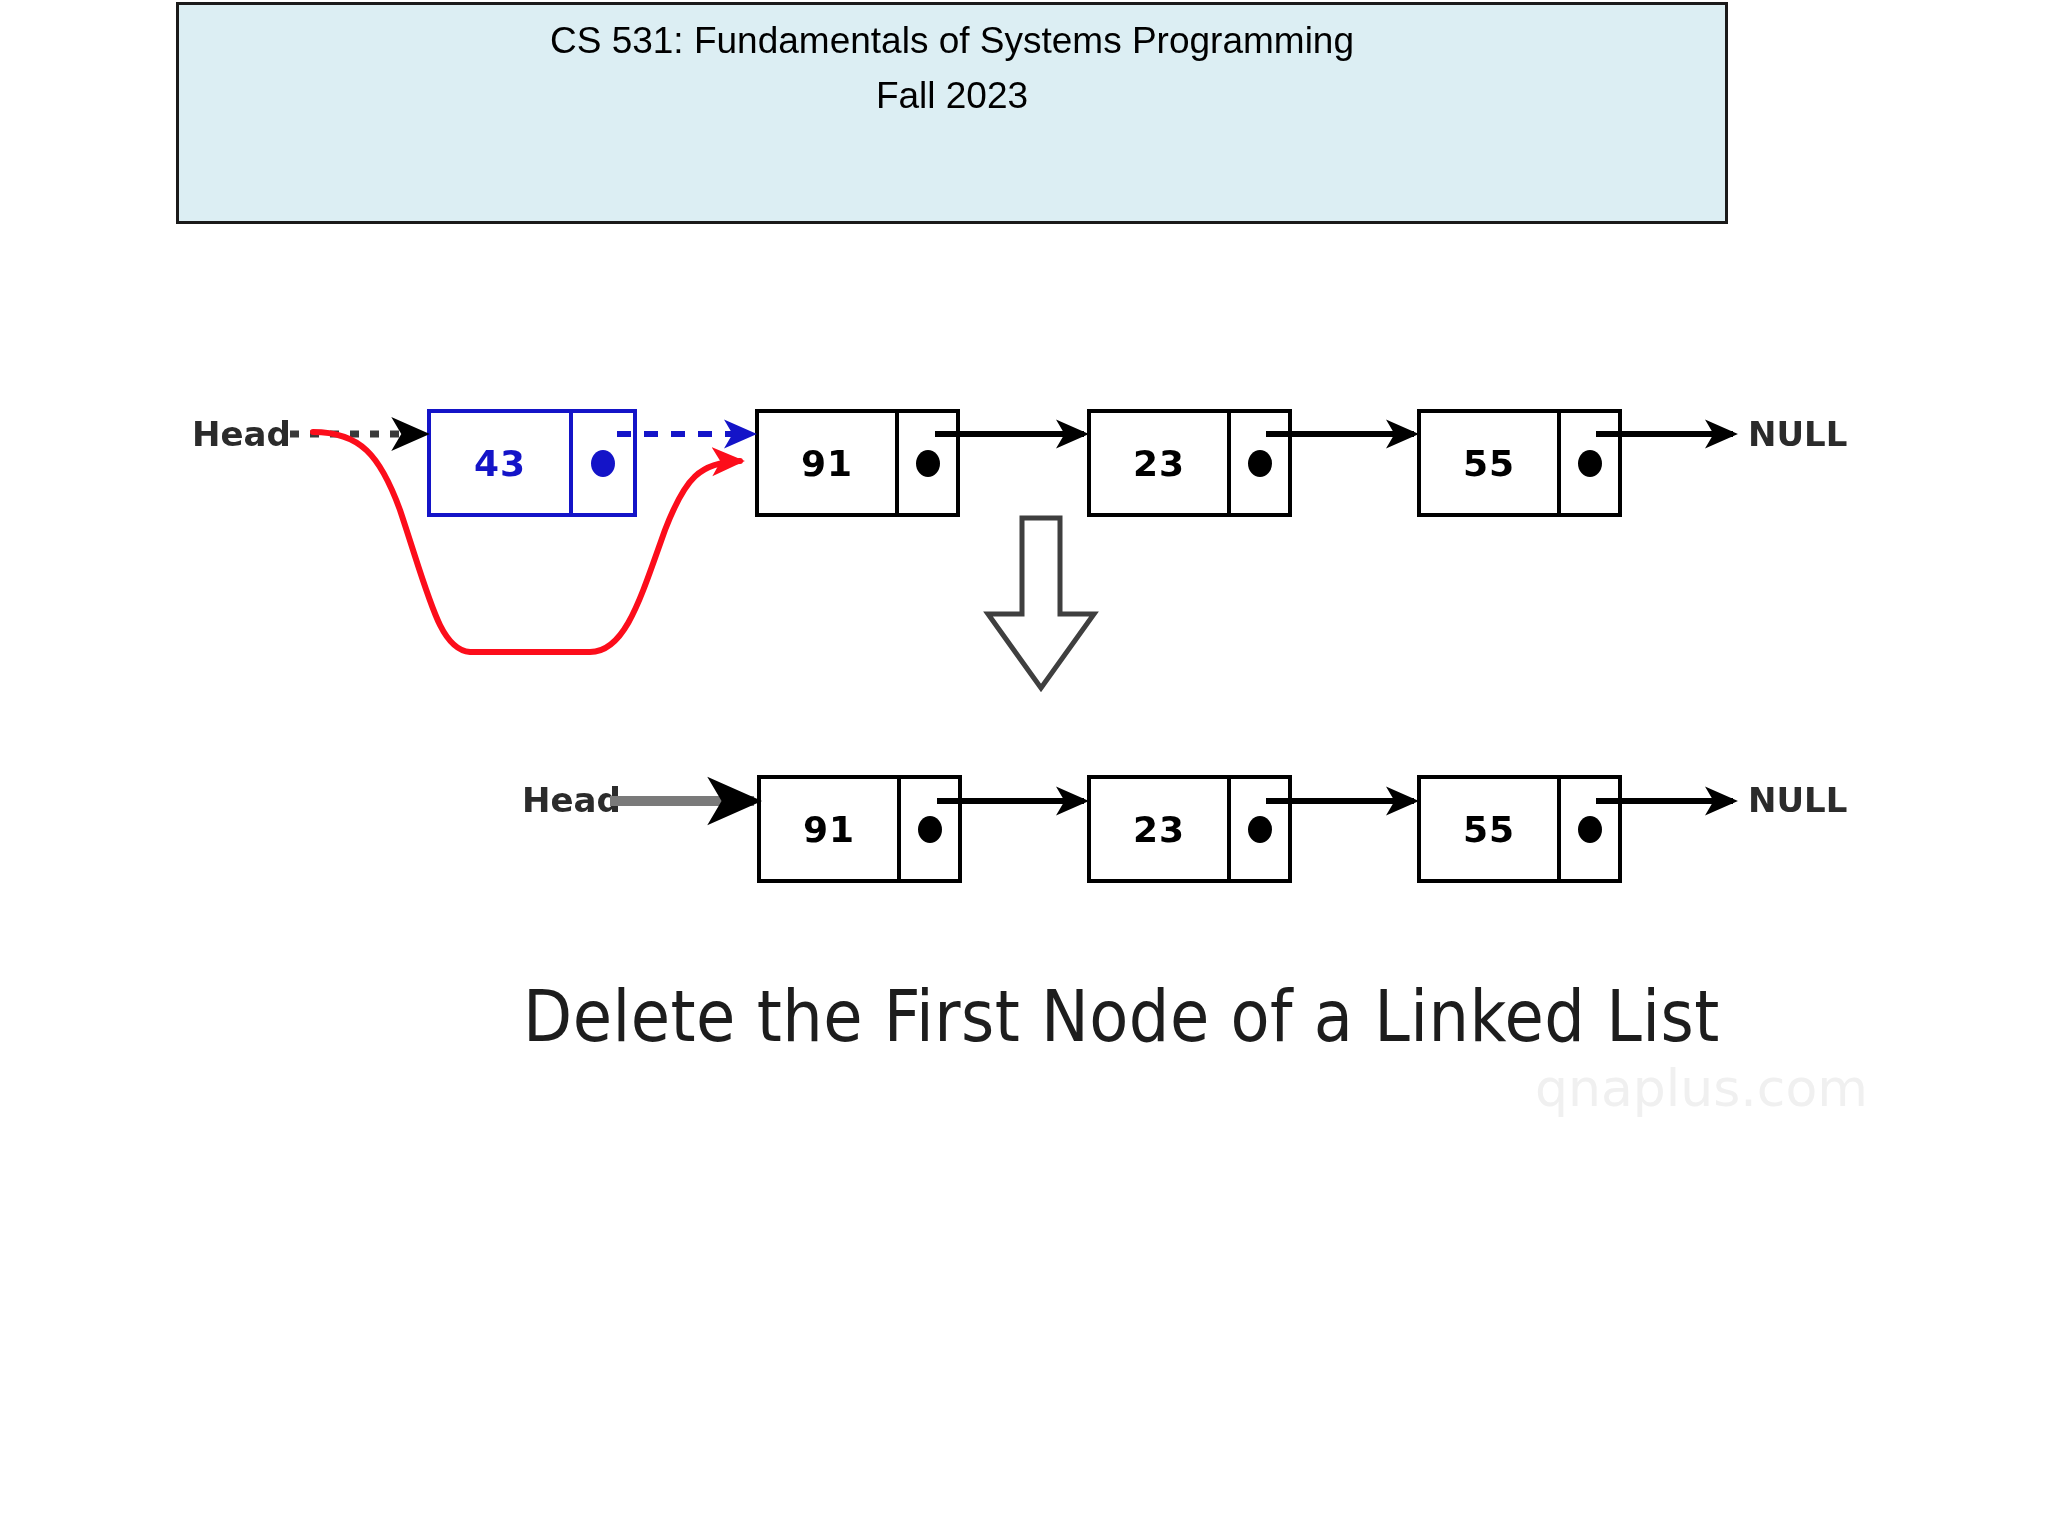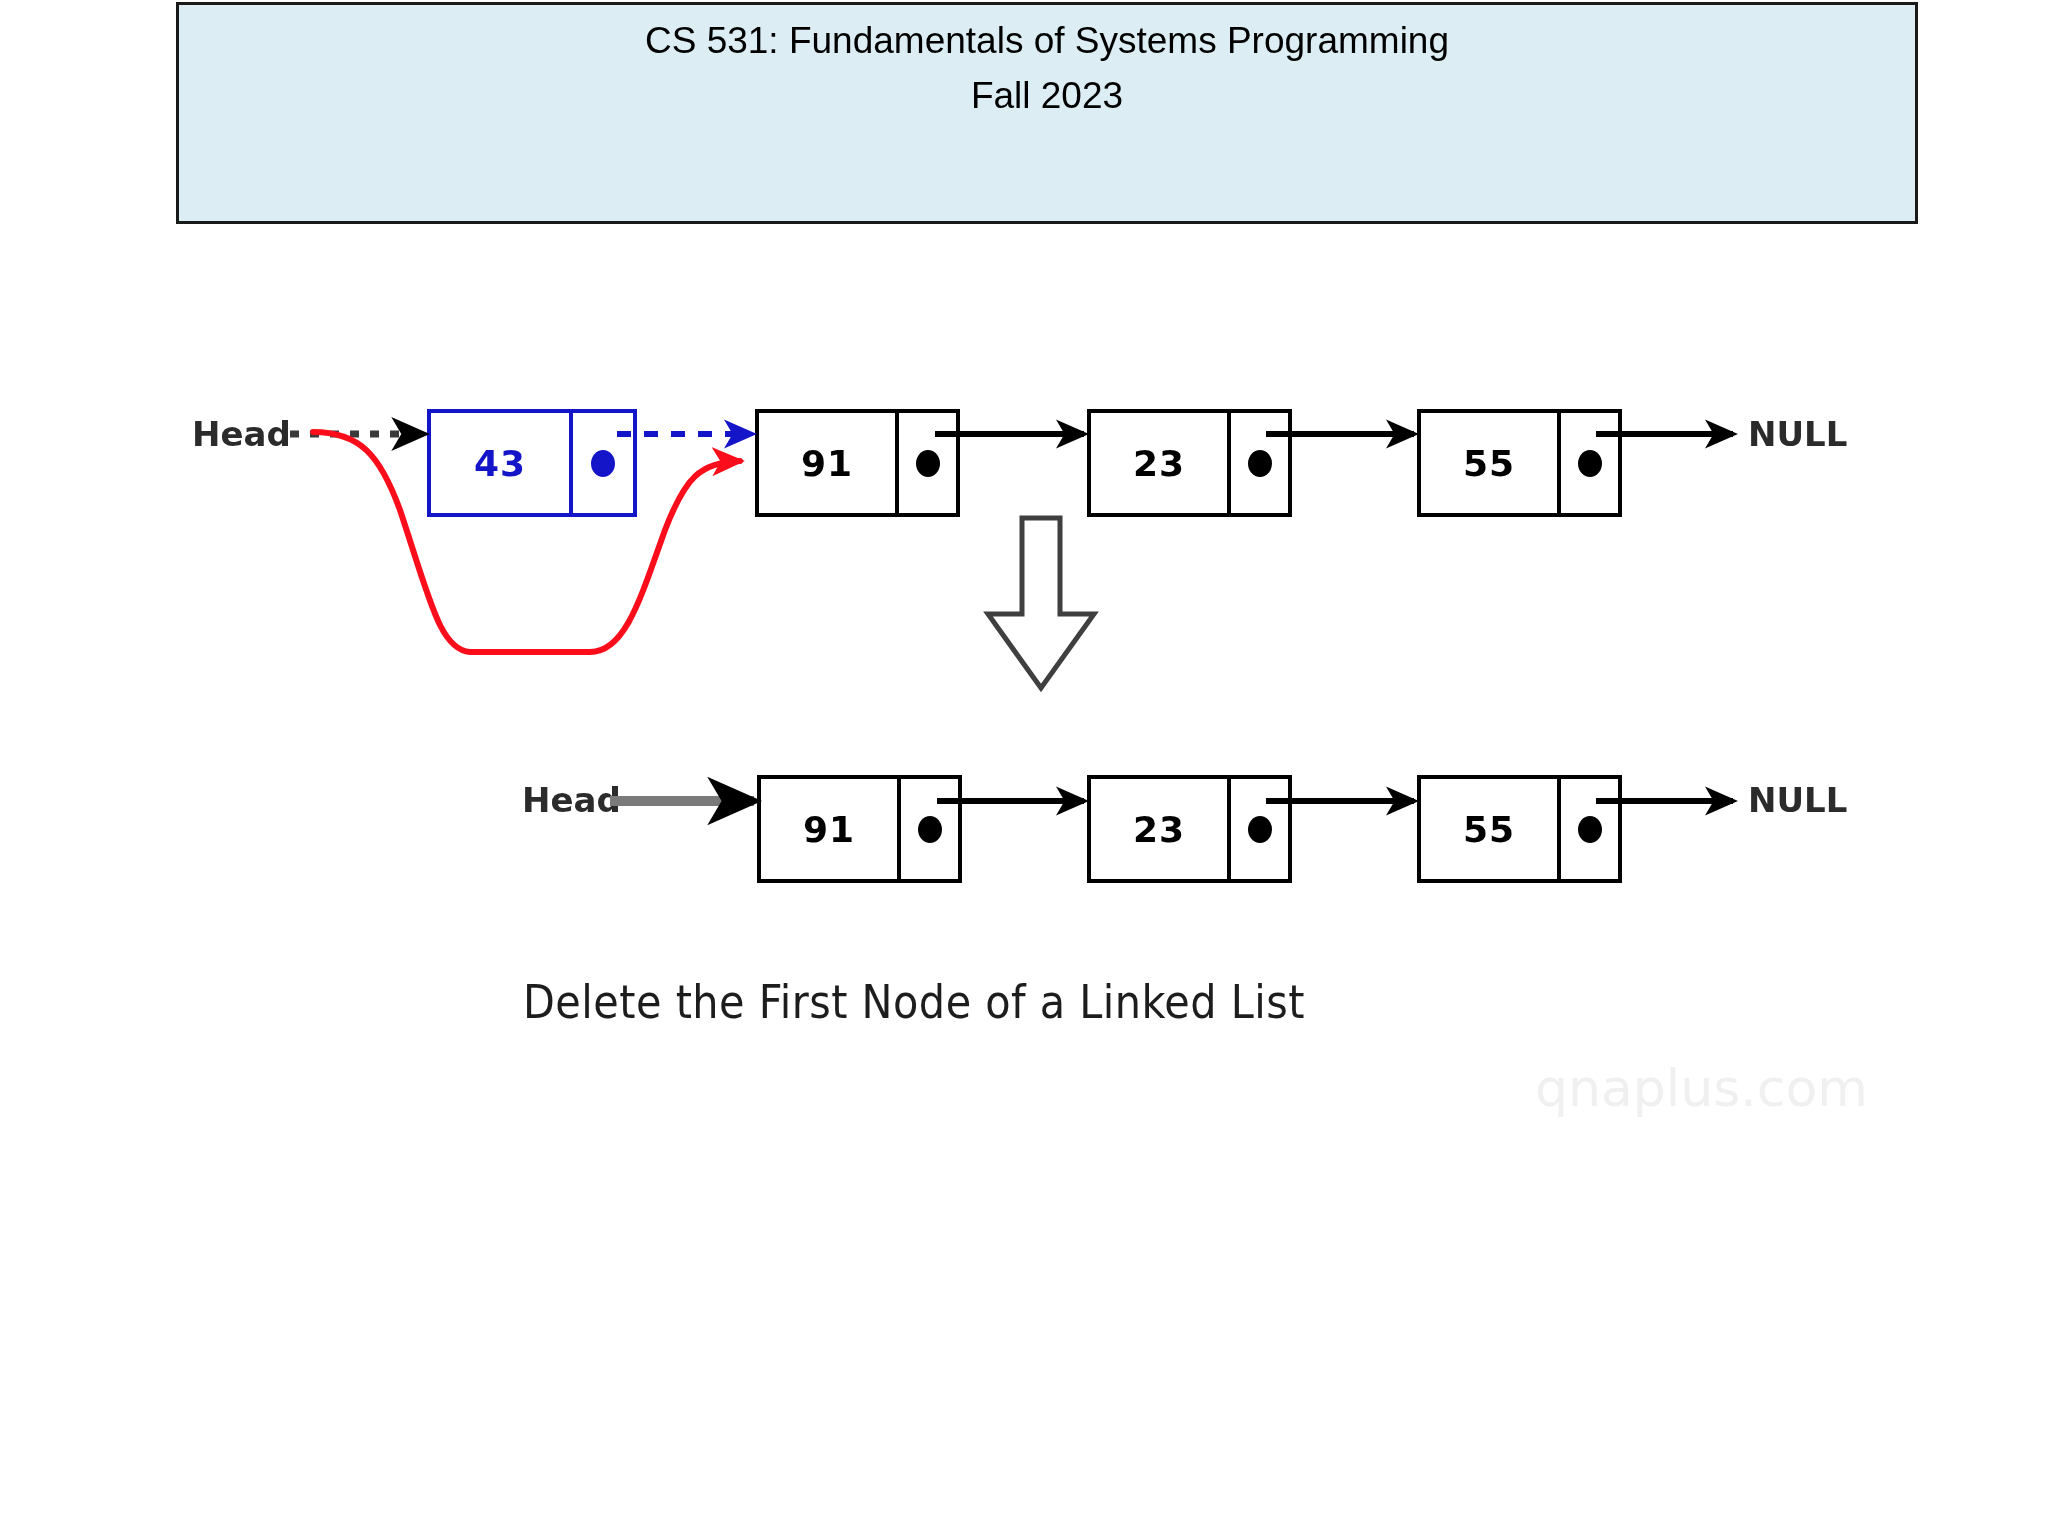--- a/index.html
+++ b/index.html
@@ -13,21 +13,21 @@
     position: relative;
     overflow: hidden;
     font-family: "Liberation Sans", sans-serif;
   }
 
   
   #title-box {
     position: absolute;
     left: 176px;
     top: 2px;
-    width: 1742px;
+    width: 1552px;
     height: 222px;
     background: #dceef3;
     border: 3px solid #1a1a1a;
     box-sizing: border-box;
     display: flex;
     flex-direction: column;
     align-items: center;
     justify-content: flex-start;
     padding-top: 8px;
   }
@@ -99,21 +99,21 @@
     position: absolute;
     font-family: "DejaVu Sans", sans-serif;
     font-weight: bold;
     font-size: 34px;
     color: #2b2b2b;
     white-space: nowrap;
   }
   .caption {
     position: absolute;
     font-family: "DejaVu Sans Condensed", "DejaVu Sans", sans-serif;
-    font-size: 46px;
+    font-size: 71px;
     color: #1d1d1d;
     white-space: nowrap;
     letter-spacing: 0.5px;
   }
   .watermark {
     position: absolute;
     font-family: "DejaVu Sans", sans-serif;
     font-size: 52px;
     color: #f0f0f0;
     white-space: nowrap;

